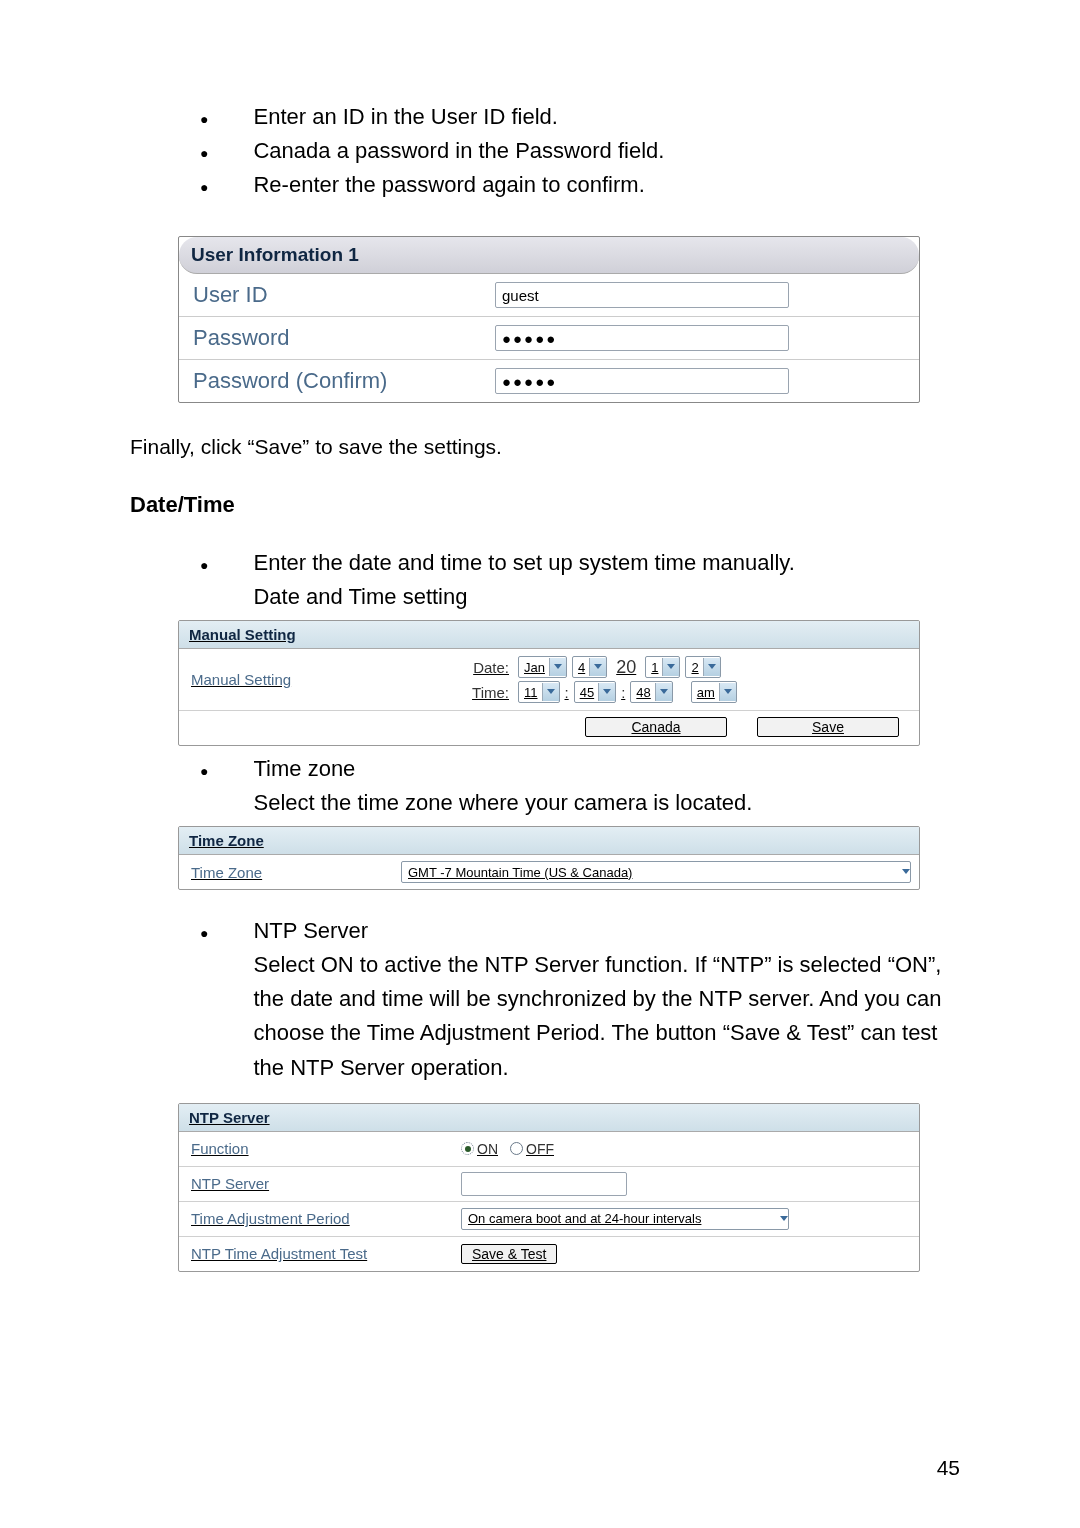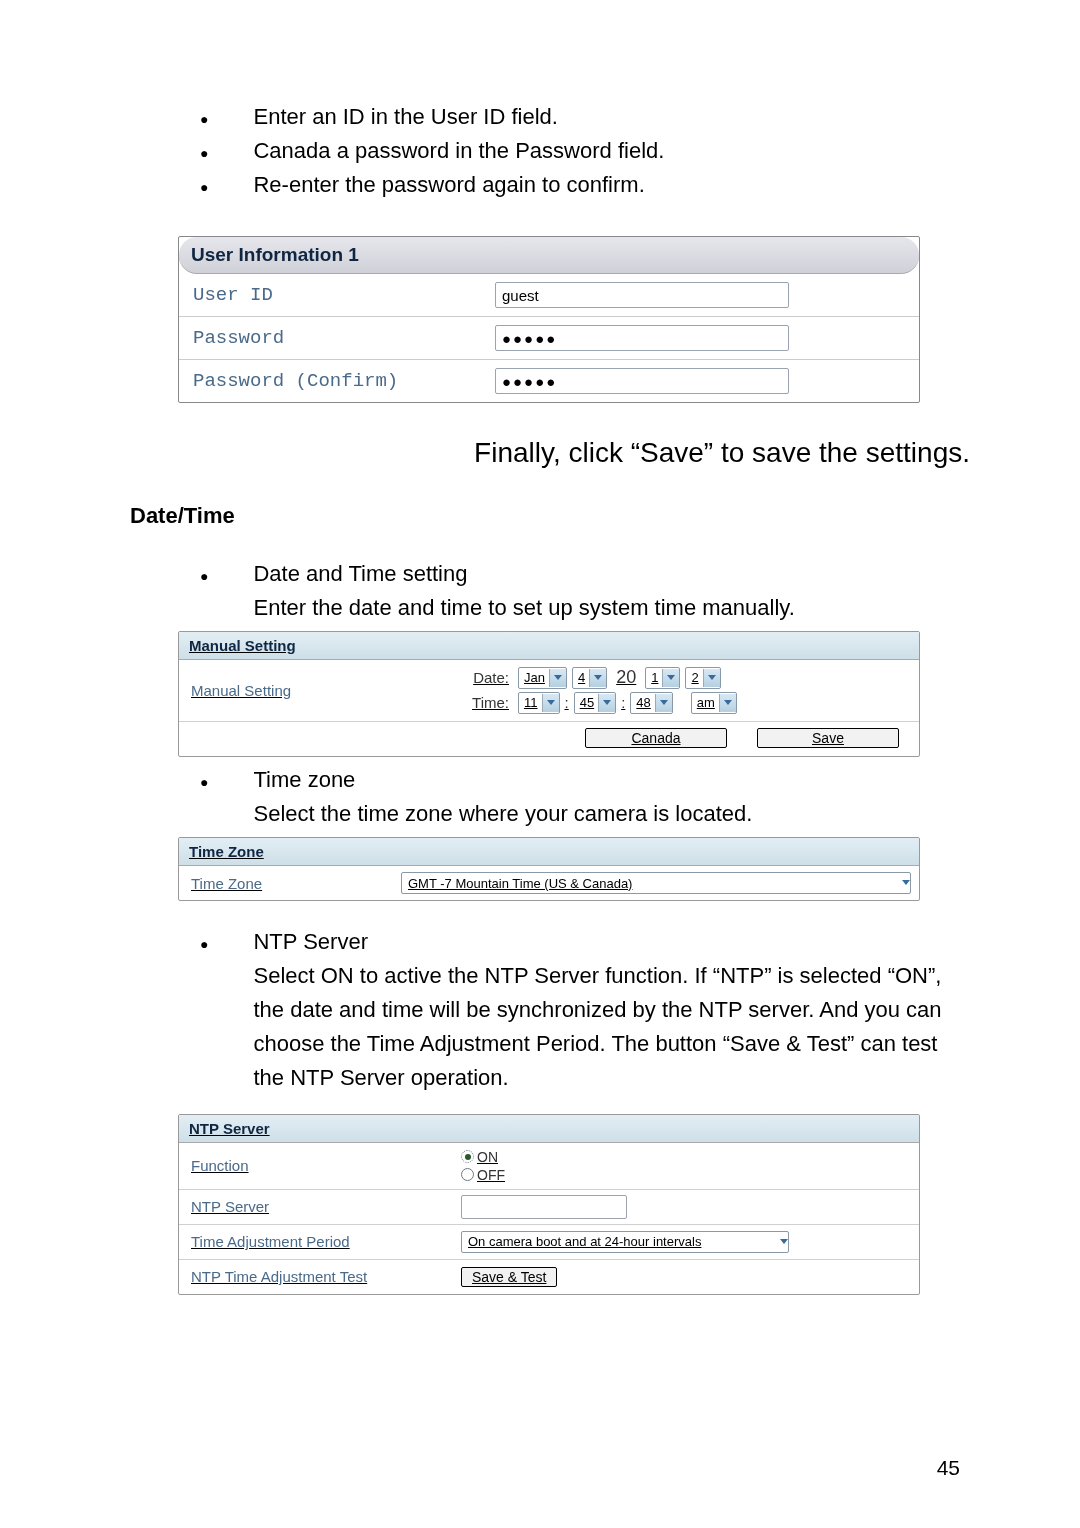--- a/index.html
+++ b/index.html
@@ -28,24 +28,23 @@
     margin-left: 70px;
     font-size: 22px;
     line-height: 1.55;
   }
   .bullet-marker {
     font-size: 14px;
     margin-right: 45px;
     margin-top: 9px;
   }
   .para {
-    font-size: 28px;
+    font-size: 21px;
     line-height: 1.55;
     margin: 28px 0 19px 0;
-    text-align: right;
   }
   .section-heading {
     font-size: 22px;
     font-weight: bold;
     margin: 28px 0 28px 0;
   }
 
   
   .panel {
     border: 1px solid #888;
@@ -68,22 +67,21 @@
     display: flex;
     align-items: center;
     border-bottom: 1px solid #ccc;
     min-height: 42px;
   }
   .panel-row:last-child { border-bottom: none; }
   .panel-label {
     width: 280px;
     padding: 7px 14px;
     color: #4a6a8a;
-    font-size: 19px;
-    font-family: Liberation Mono, monospace;
+    font-size: 22px;
   }
   .panel-field {
     flex: 1;
     padding: 4px 8px;
   }
   .text-input {
     width: 280px;
     height: 22px;
     border: 1px solid #9aa4b0;
     border-radius: 2px;
@@ -289,22 +287,22 @@
     </div>
   </div>
 
   <div class="para">Finally, click “Save” to save the settings.</div>
 
   <div class="section-heading">Date/Time</div>
 
   <div class="bullet-row">
     <span class="bullet-marker">●</span>
     <div>
+      <div>Enter the date and time to set up system time manually.</div>
       <div>Date and Time setting</div>
-      <div>Enter the date and time to set up system time manually.</div>
     </div>
   </div>
 
   <div class="panel2">
     <div class="panel2-header">Manual Setting</div>
     <div class="panel2-row panel2-tworow">
       <div class="panel2-label">Manual Setting</div>
       <div style="flex:1;padding:4px 8px;">
         <div class="inner-line">
           <span class="inner-key">Date:</span>
@@ -422,21 +420,21 @@
       <div>Select ON to active the NTP Server function. If “NTP” is selected “ON”, the date and time will be synchronized by the NTP server. And you can choose the Time Adjustment Period. The button “Save &amp; Test” can test the NTP Server operation.</div>
     </div>
   </div>
 
   <div style="height:12px"></div>
 
   <div class="panel2">
     <div class="panel2-header">NTP Server</div>
     <div class="panel2-row">
       <div class="panel2-label">Function</div>
-      <div class="panel2-field" style="flex-direction:column;align-items:flex-start;gap:2px;padding-top:6px;padding-bottom:6px;">
+      <div class="panel2-field" style="align-items:flex-start;gap:2px;padding-top:6px;padding-bottom:6px;">
         <label class="radio">
           <span class="radio-circle">
               <span class="radio-dot"></span>
             </span>
           <span>ON</span>
         </label>
         <label class="radio">
           <span class="radio-circle solid"></span>
           <span>OFF</span>
         </label>

